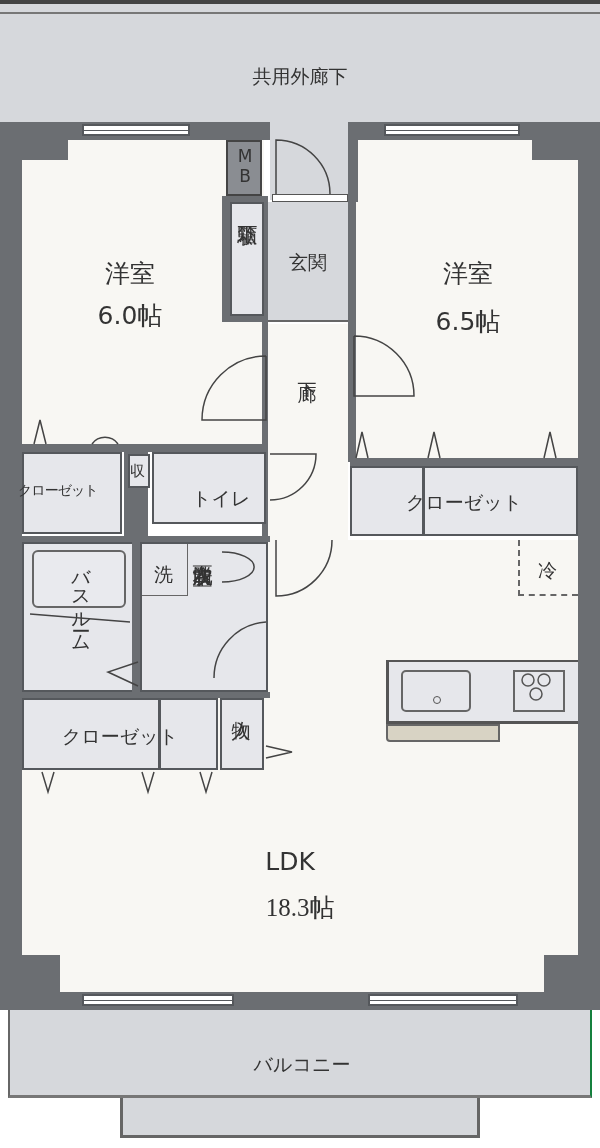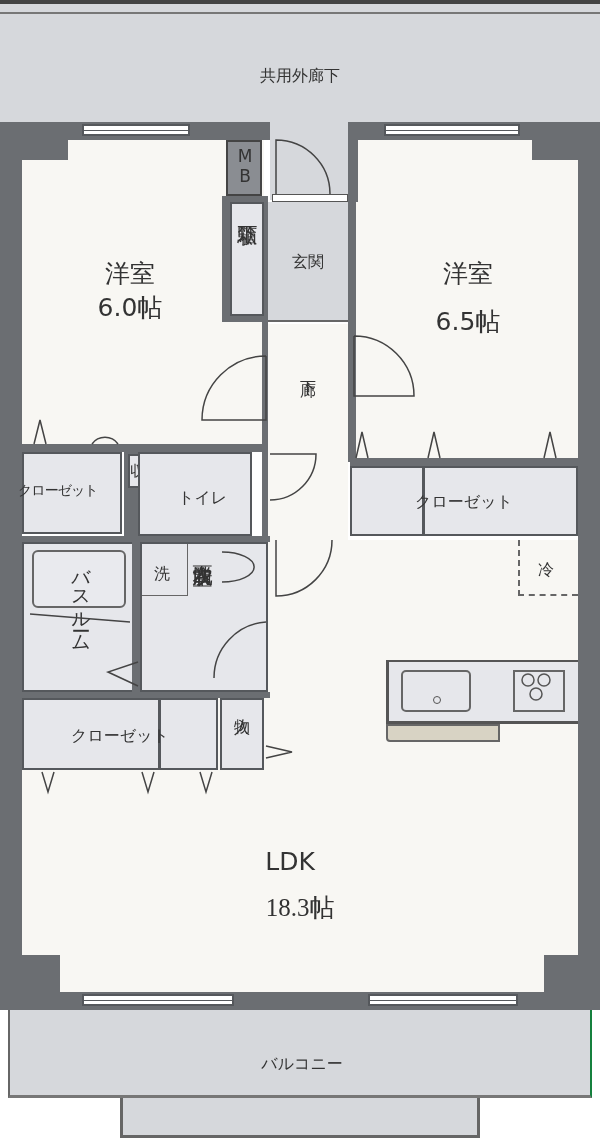--- a/index.html
+++ b/index.html
@@ -4,21 +4,21 @@
 <style>
   html, body { margin:0; padding:0; background:#ffffff; }
   body { width:600px; height:1148px; position:relative; overflow:hidden; font-family:"DejaVu Sans", sans-serif; color:#333; }
   .abs { position:absolute; box-sizing:border-box; }
   .corridor { background:#d6d8dc; }
   .wall { background:#6b6e72; }
   .floor { background:#f8f7f3; }
   .storage { background:#e6e7eb; border:2px solid #55585c; }
   .label { position:absolute; text-align:center; color:#333; white-space:nowrap; }
   .lg { font-size:25px; line-height:32px; }
-  .md { font-size:16px; line-height:24px; }
+  .md { font-size:19px; line-height:24px; }
   .sm { font-size:15px; line-height:18px; }
   .vert { writing-mode:vertical-rl; text-orientation:upright; letter-spacing:0; }
   .window { background:#ffffff; border:2px solid #55585c; }
   .window::after { content:""; position:absolute; left:0; right:0; top:50%; height:1px; background:#55585c; }
   svg.overlay { position:absolute; left:0; top:0; }
 </style>
 </head>
 <body>
 
 <div class="abs corridor" style="left:0;top:0;width:600px;height:122px;border-top:4px solid #444;">
@@ -61,35 +61,35 @@
 <div class="abs" style="left:268px;top:202px;width:80px;height:120px;background:#d6d8dc;border-bottom:2px solid #666;">
   <div class="label md" style="left:0;width:80px;top:48px;">玄関</div>
 </div>
 
 <div class="abs floor" style="left:268px;top:324px;width:80px;height:216px;"></div>
 <div class="abs wall" style="left:262px;top:320px;width:6px;height:222px;"></div>
 <div class="abs wall" style="left:348px;top:200px;width:8px;height:262px;"></div>
 <div class="label md vert" style="left:296px;top:368px;">廊下</div>
 
 <div class="label lg" style="left:60px;width:140px;top:258px;">洋室</div>
-<div class="label lg" style="left:60px;width:140px;top:292px;">6.0帖</div>
+<div class="label lg" style="left:60px;width:140px;top:300px;">6.0帖</div>
 <div class="label lg" style="left:398px;width:140px;top:258px;">洋室</div>
 <div class="label lg" style="left:398px;width:140px;top:306px;">6.5帖</div>
 
 <div class="abs wall" style="left:22px;top:444px;width:244px;height:8px;"></div>
 <div class="abs wall" style="left:350px;top:458px;width:228px;height:8px;"></div>
 
 <div class="abs storage" style="left:22px;top:452px;width:100px;height:82px;">
   <div class="label" style="left:-6px;top:28px;font-size:14px;letter-spacing:-1px;">クローゼット</div>
 </div>
 <div class="abs wall" style="left:124px;top:452px;width:24px;height:86px;"></div>
 <div class="abs storage" style="left:128px;top:454px;width:22px;height:34px;background:#e6e7eb;">
   <div class="label sm" style="left:0;top:6px;">収</div>
 </div>
-<div class="abs storage" style="left:138px;top:452px;width:114px;height:84px;">
+<div class="abs storage" style="left:152px;top:452px;width:114px;height:72px;">
   <div class="label md" style="left:38px;top:32px;">トイレ</div>
 </div>
 
 <div class="abs storage" style="left:350px;top:466px;width:228px;height:70px;">
   <div class="abs" style="left:70px;top:0;width:3px;height:66px;background:#55585c;"></div>
   <div class="label md" style="left:0;width:224px;top:22px;">クローゼット</div>
 </div>
 
 <div class="abs wall" style="left:22px;top:536px;width:248px;height:6px;"></div>
 

